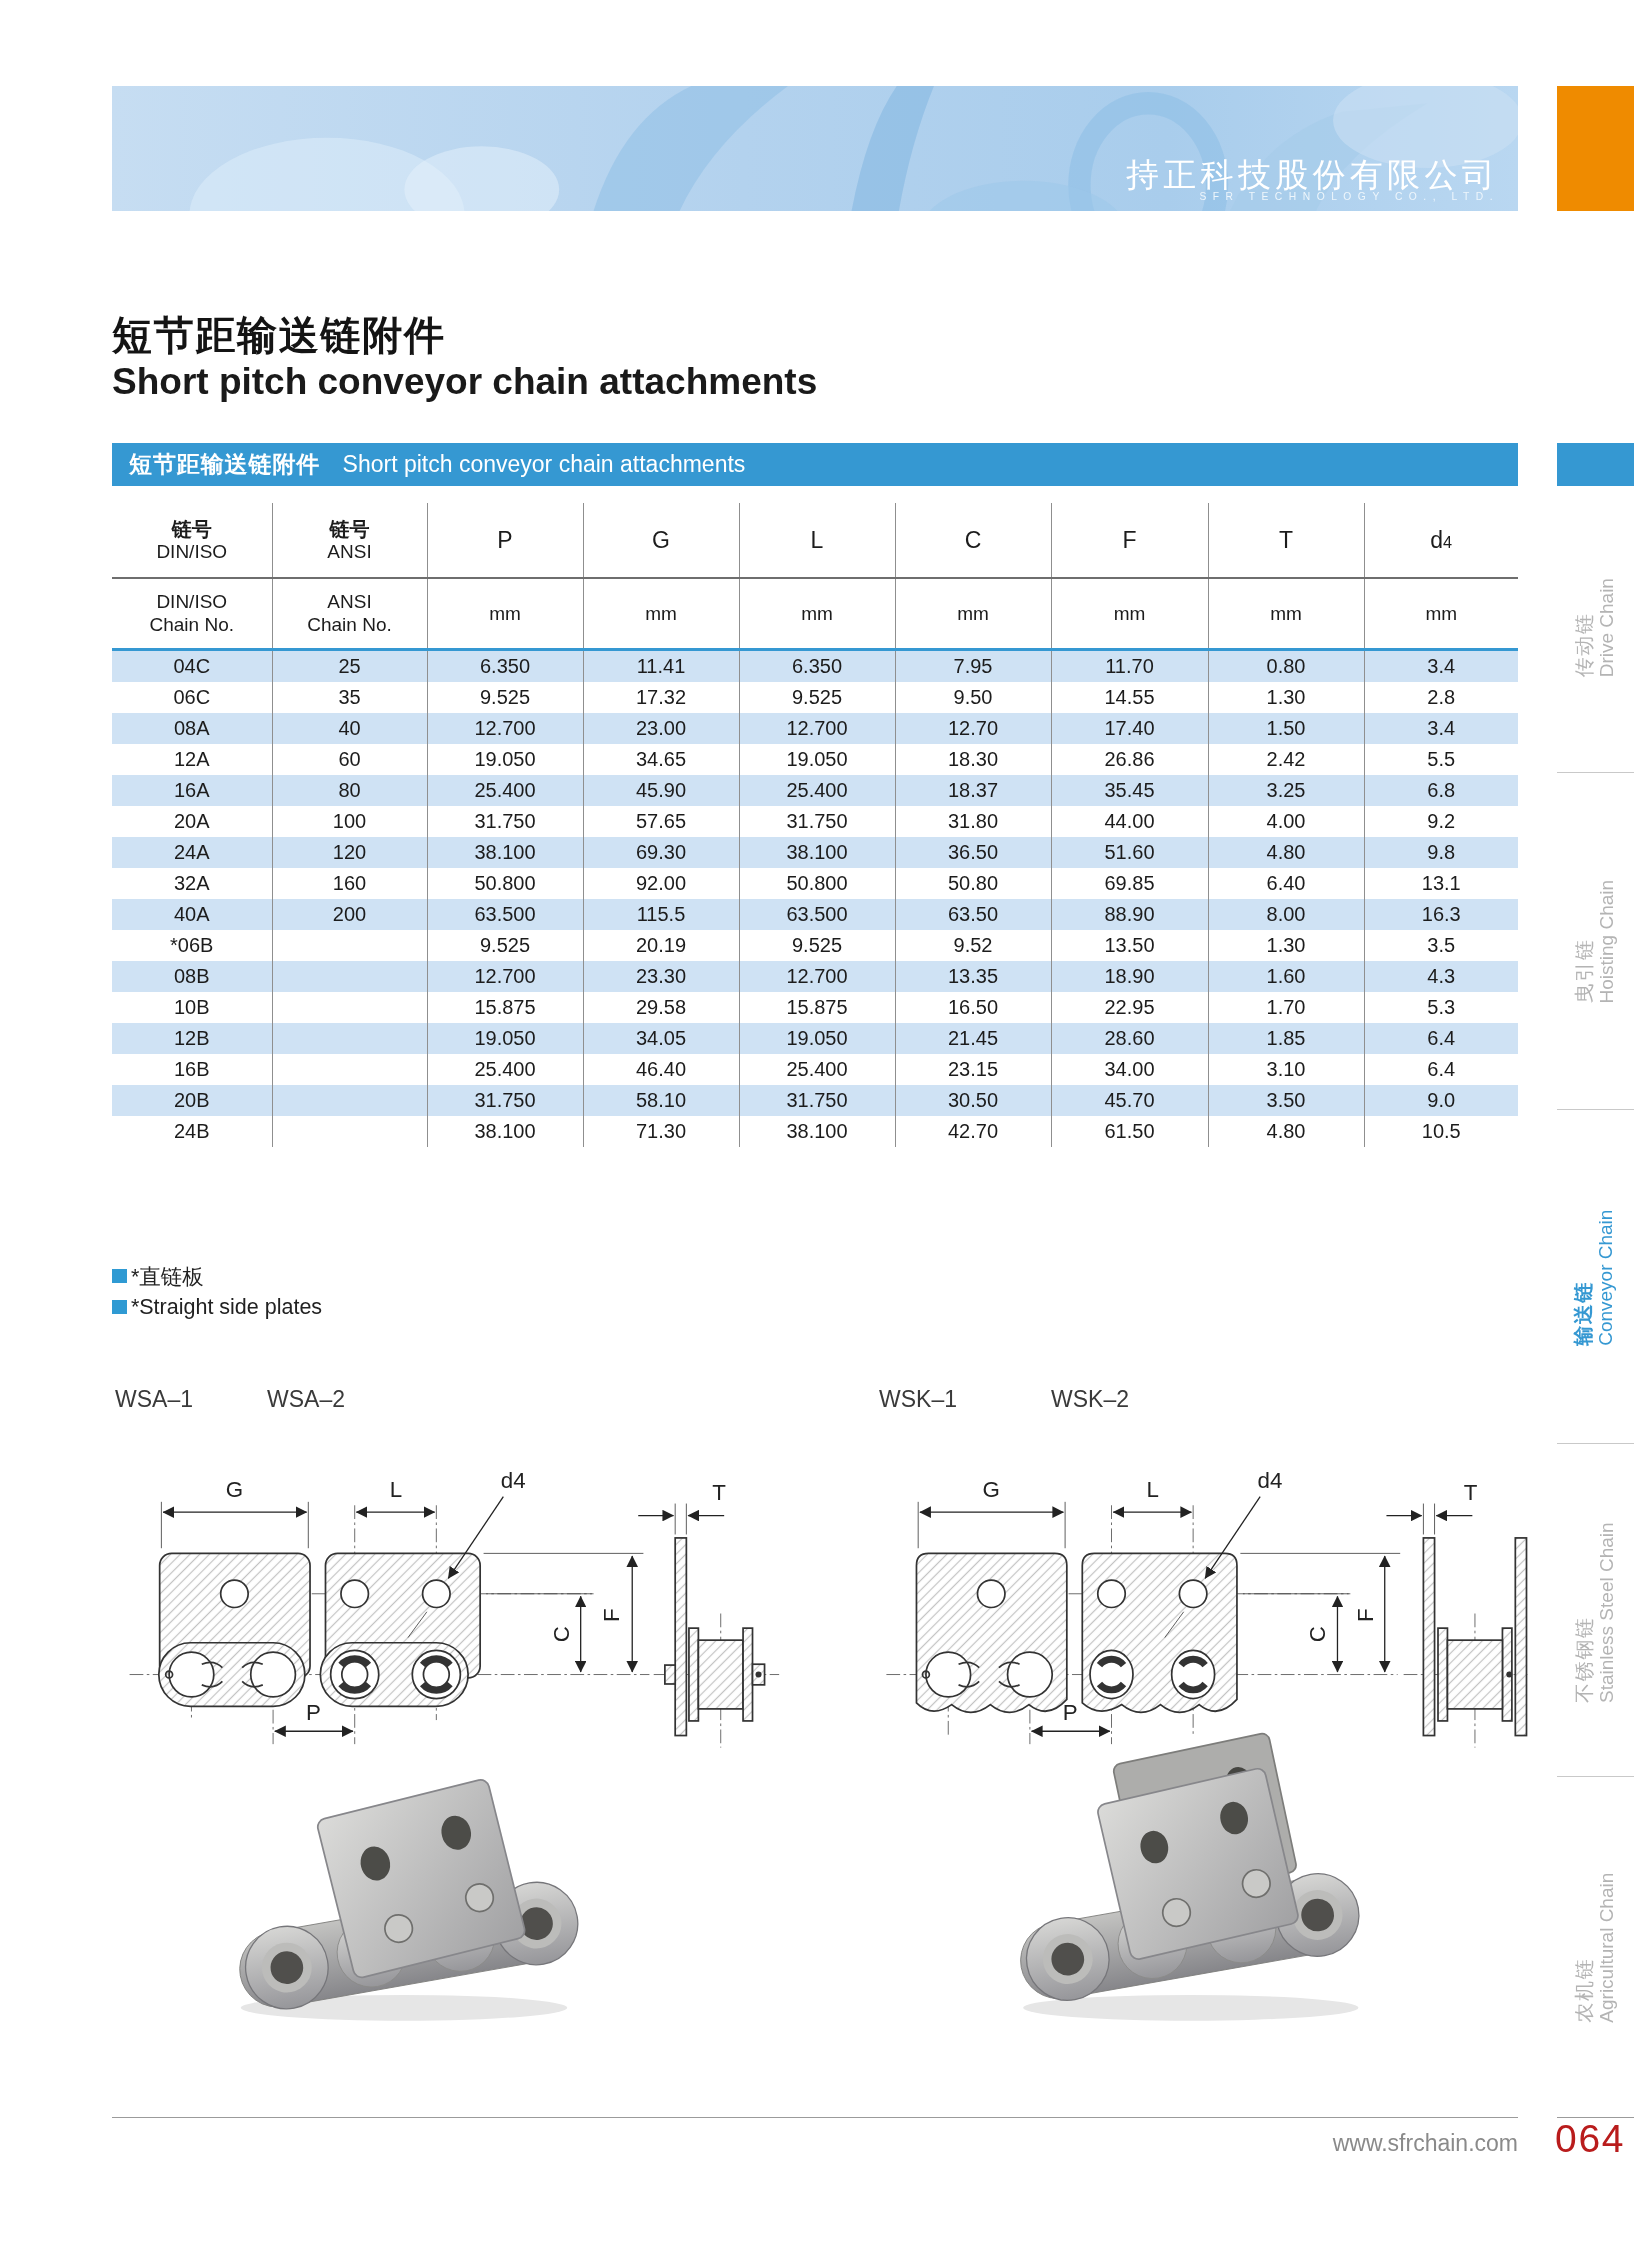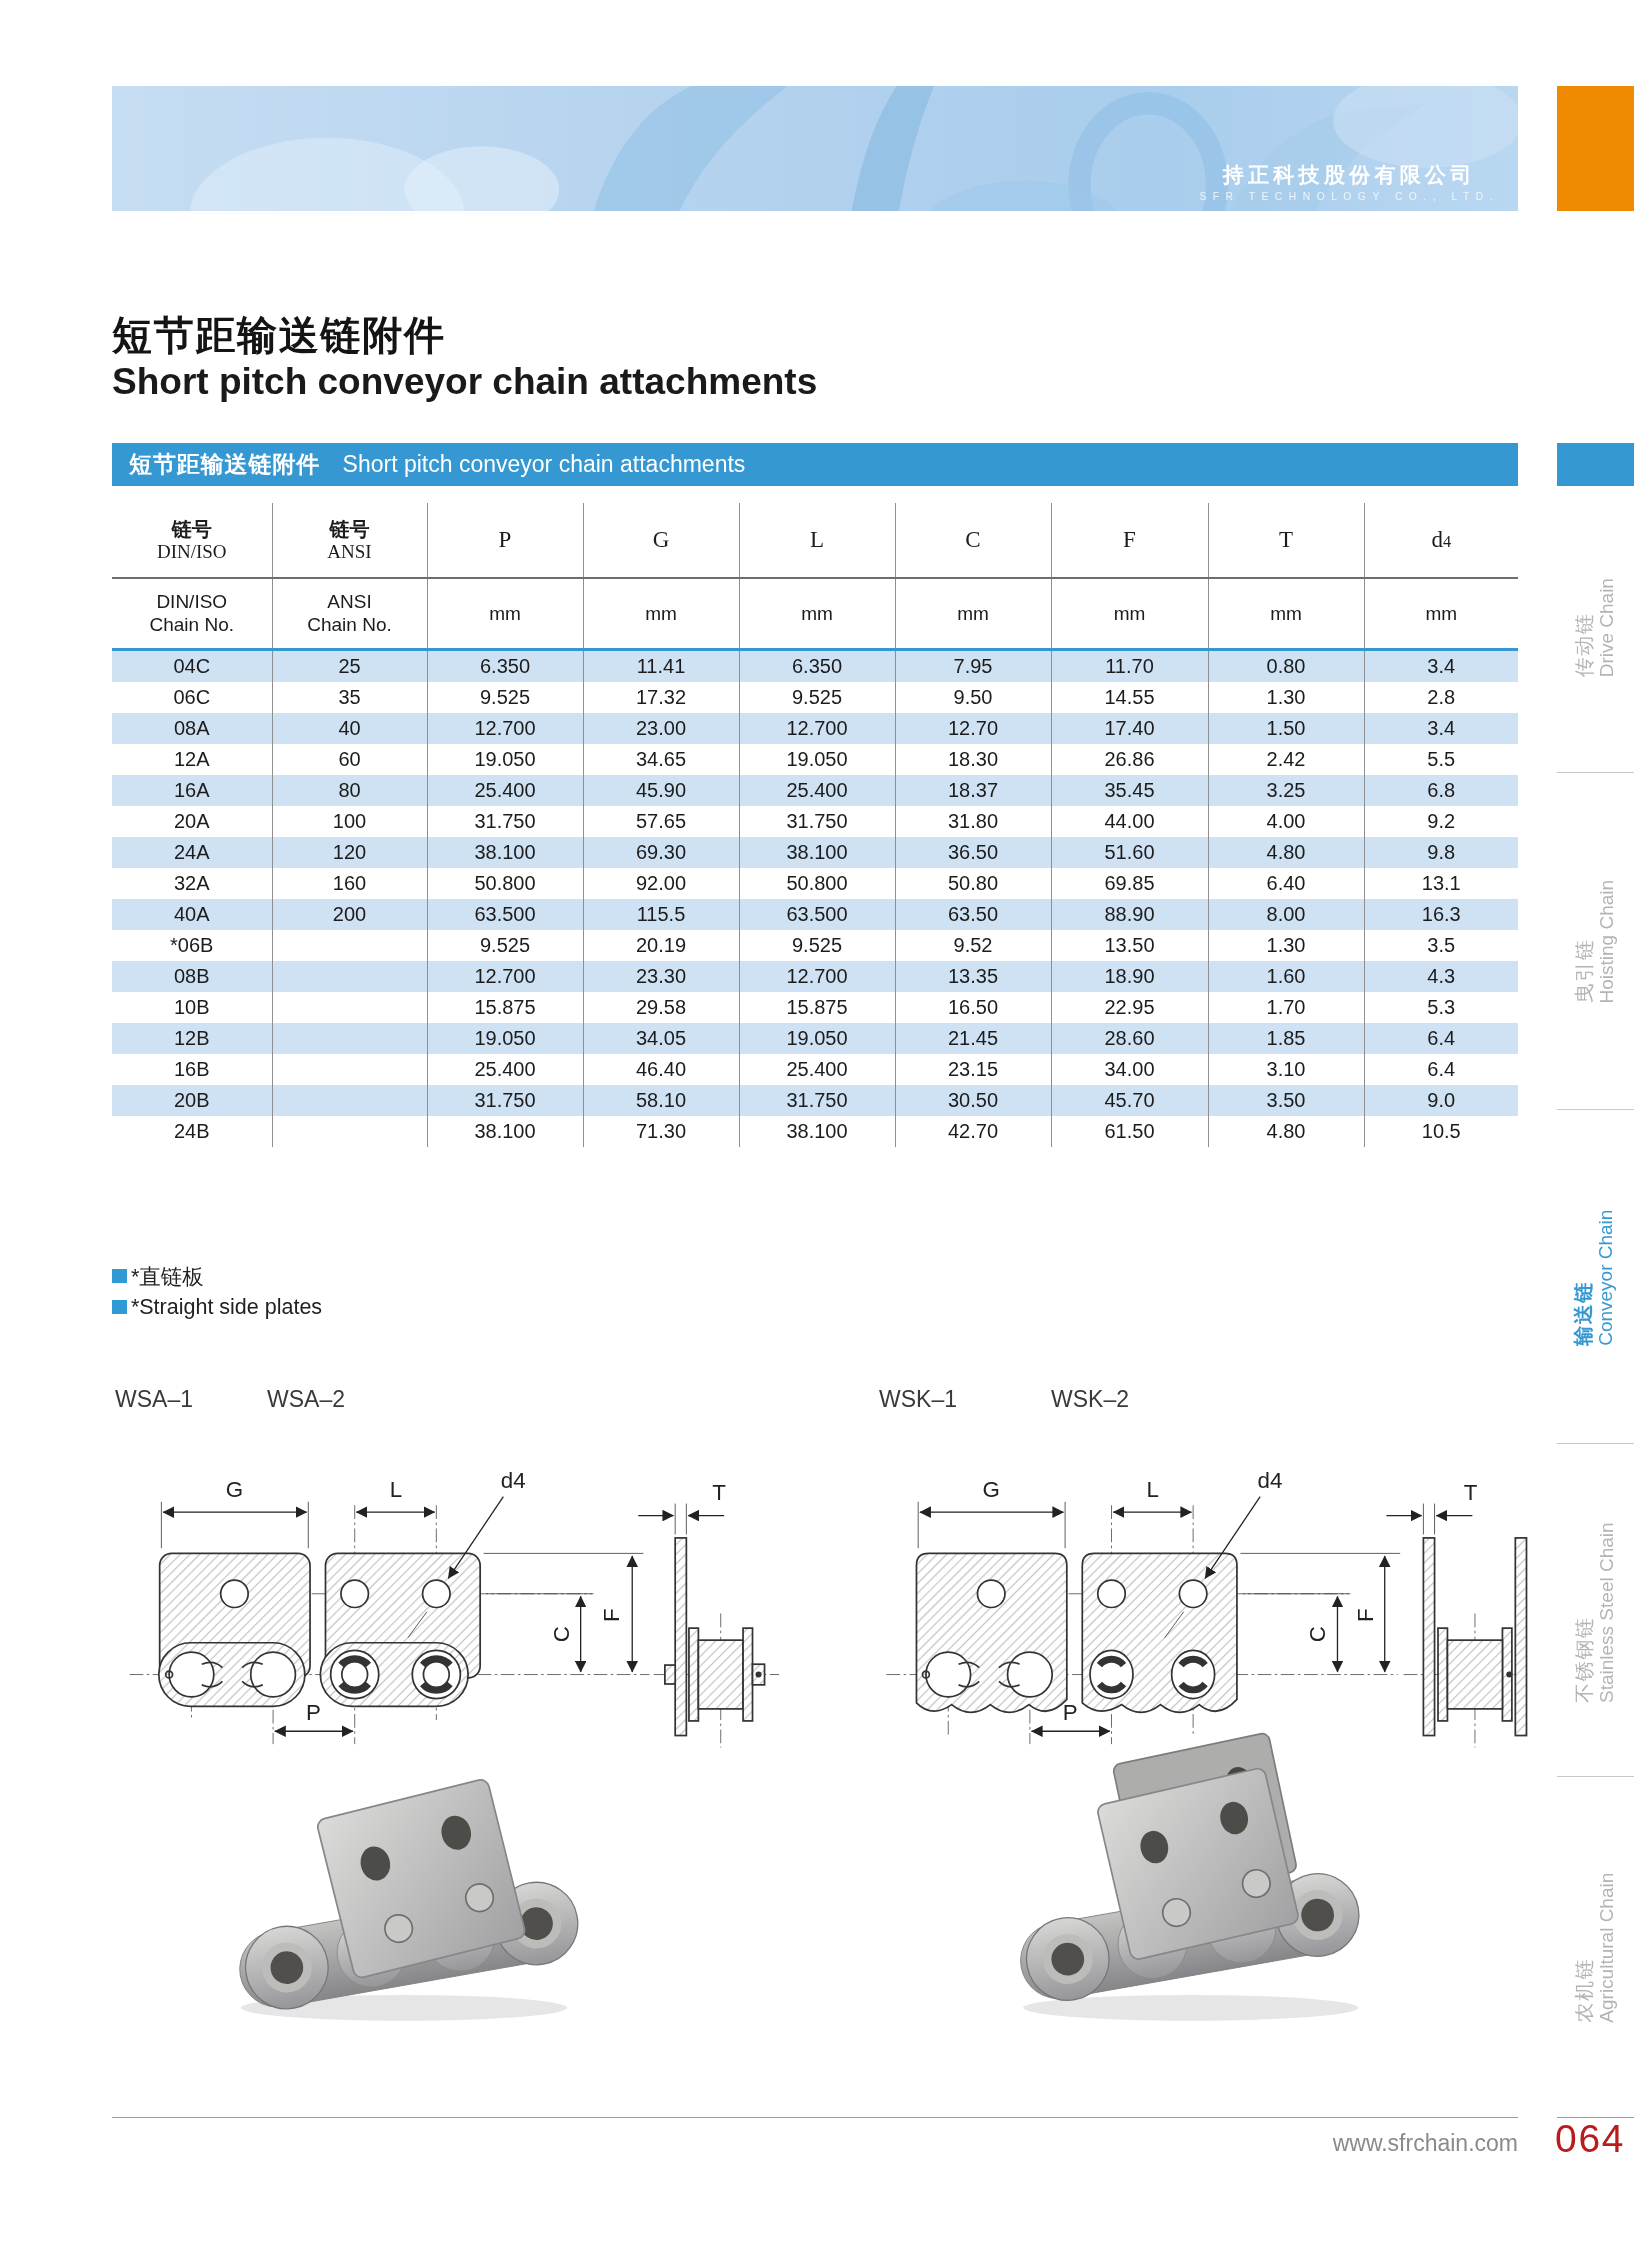--- a/index.html
+++ b/index.html
@@ -7,39 +7,39 @@
     width:1651px;height:2250px;position:relative;background:#ffffff;
     font-family:"Liberation Sans","DejaVu Sans",sans-serif;color:#1c1c1c;
     overflow:hidden;
   }
   .abs{position:absolute;}
 
   
   .banner{left:112px;top:86px;width:1406px;height:125px;overflow:hidden;}
   .banner svg{display:block;}
   .banner-text{position:absolute;right:19px;bottom:8.6px;text-align:right;color:#ffffff;}
-  .banner-text .cn{font-size:21px;font-weight:bold;letter-spacing:4.3px;line-height:33px;text-align:center;}
+  .banner-text .cn{font-size:33px;font-weight:normal;letter-spacing:4.3px;line-height:33px;text-align:center;}
   .banner-text .en{font-size:10.3px;letter-spacing:6.5px;color:#eef6fc;margin-top:0;}
   .orange-tab{left:1557px;top:86px;width:77px;height:125px;background:#ef8b00;}
 
   
   .page-title-cn{left:112px;top:308px;font-size:40px;font-weight:bold;letter-spacing:1.7px;color:#141414;}
   .page-title-en{left:112px;top:361px;font-size:37px;font-weight:bold;color:#1a1a1a;letter-spacing:0px;}
   .section-bar{left:112px;top:443px;width:1406px;height:43px;background:#3598d2;color:#fff;
     display:flex;align-items:center;padding-left:17px;box-sizing:border-box;}
   .section-bar .cn{font-size:23px;font-weight:bold;letter-spacing:0.9px;}
   .section-bar .en{font-size:23px;margin-left:22.4px;}
   .blue-tab{left:1557px;top:443px;width:77px;height:43px;background:#3598d2;}
 
   
   .tbl-wrap{left:112px;top:503px;width:1406px;}
   table{border-collapse:collapse;table-layout:fixed;width:1406px;font-size:20px;color:#1c1c1c;}
   th,td{border-left:0.9px solid #8f8f8f;text-align:center;vertical-align:middle;padding:0;font-weight:normal;}
   th:first-child,td:first-child{border-left:none;}
-  thead tr.h1 th{height:74px;border-bottom:2.6px solid #6e6e6e;font-family:Liberation Serif, serif;}
+  thead tr.h1 th{height:74px;border-bottom:2.6px solid #6e6e6e;}
   thead tr.h2 th{height:69px;border-bottom:3.4px solid #3598d2;}
   thead .hcn{font-size:20px;font-weight:bold;line-height:24px;}
   thead .hsub{font-size:19px;line-height:22.4px;}
   thead .dim{font-size:23px;}
   thead .dsub{font-size:16.3px;}
   thead .unit2{font-size:19px;line-height:22.4px;}
   thead .mm{font-size:19px;}
   tbody td{height:31px;}
   tbody tr:nth-child(odd){background:#cfe2f4;}
 

